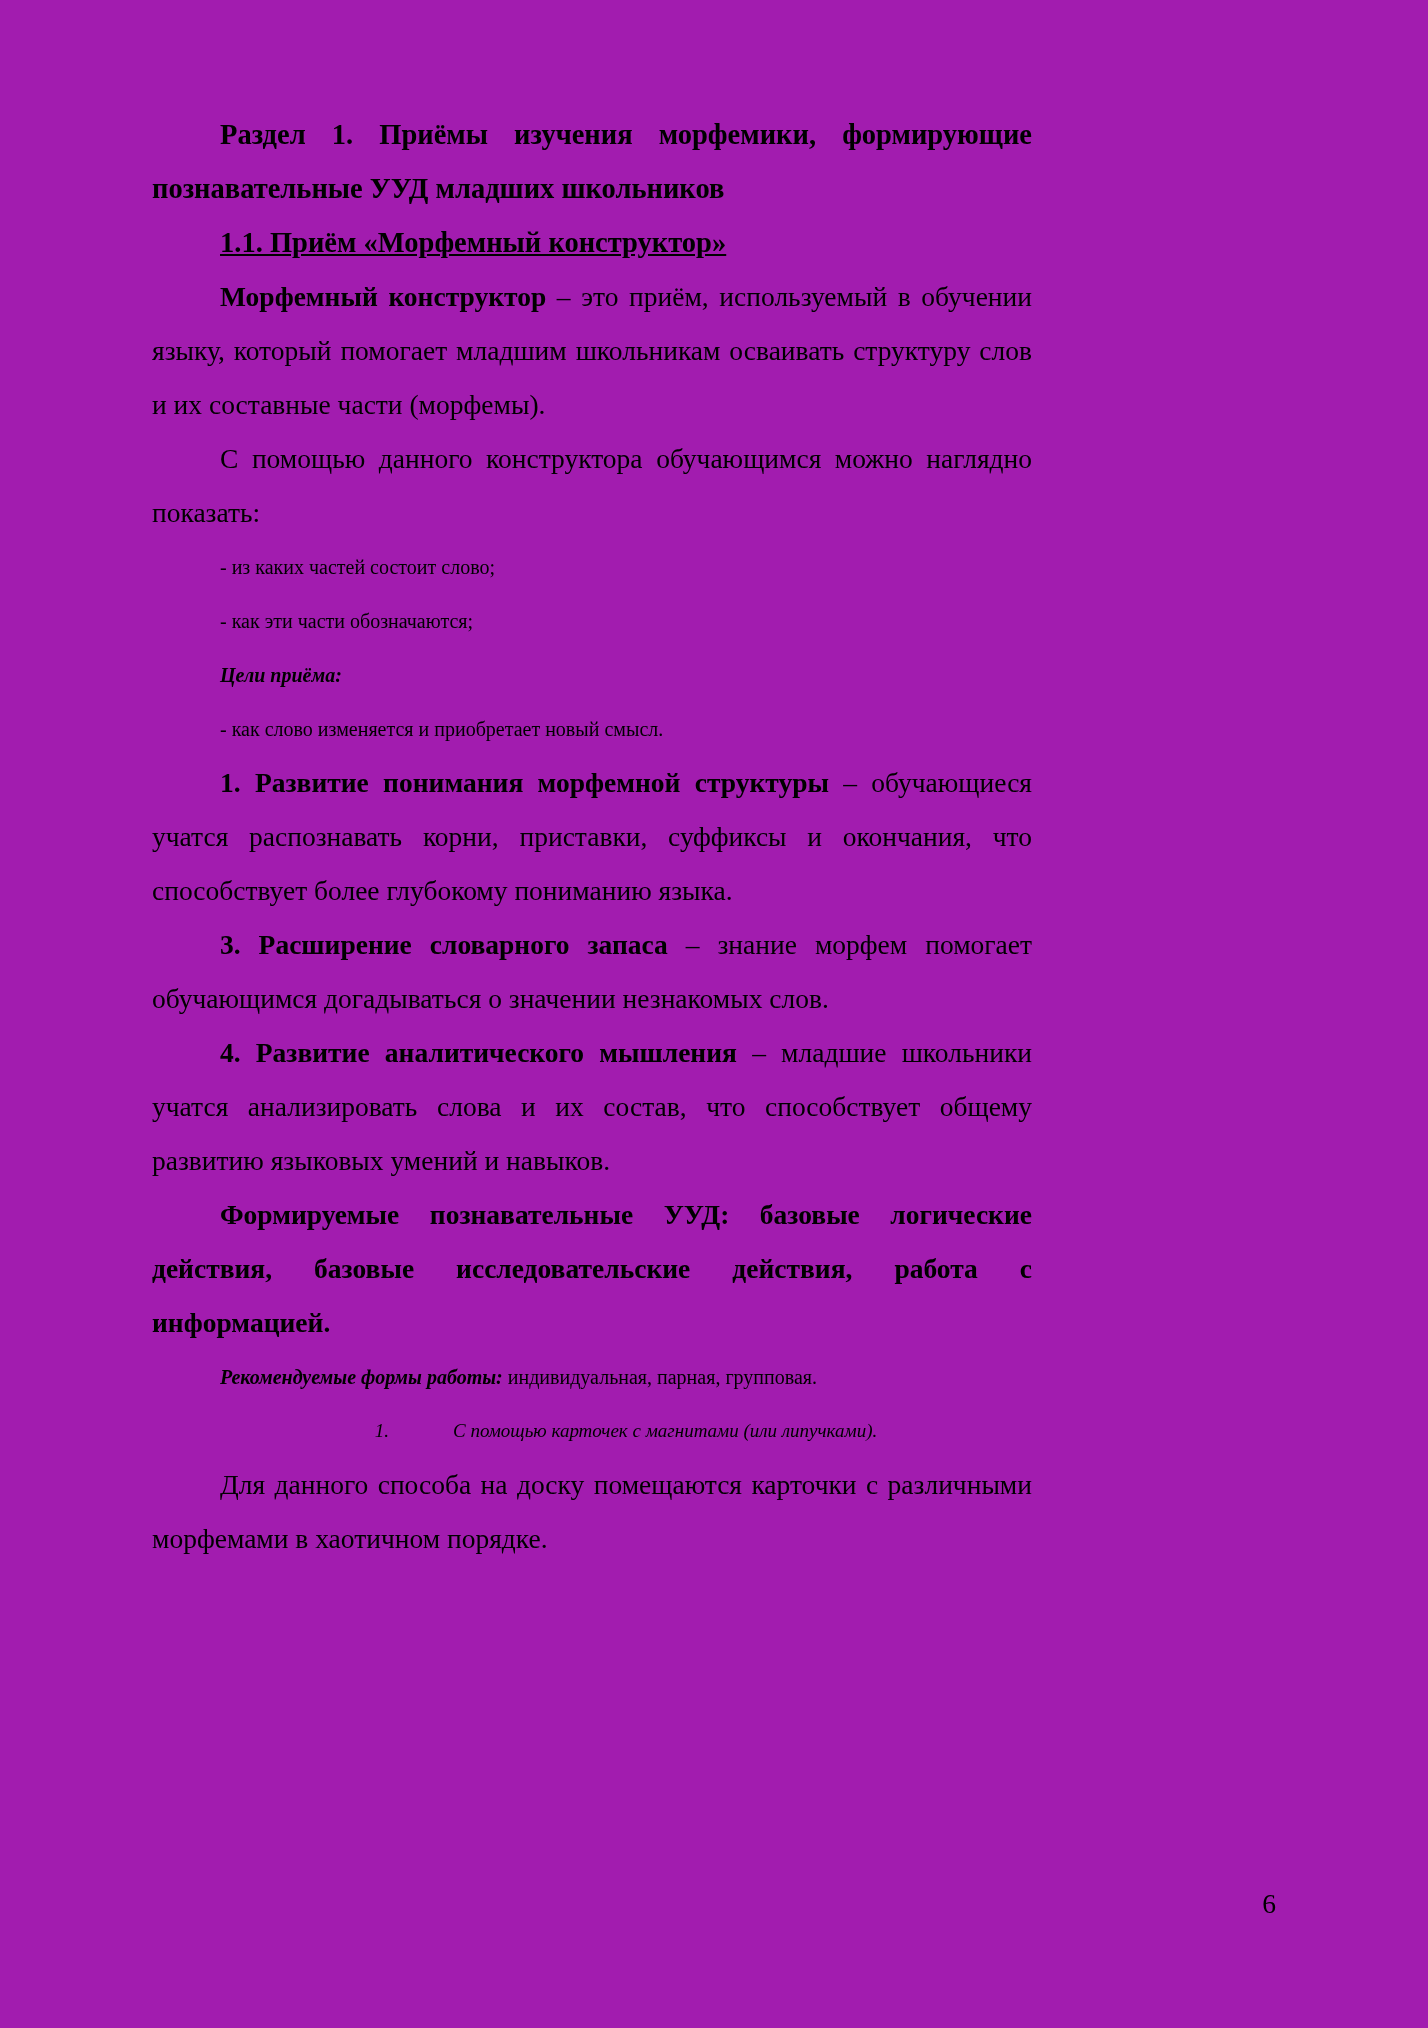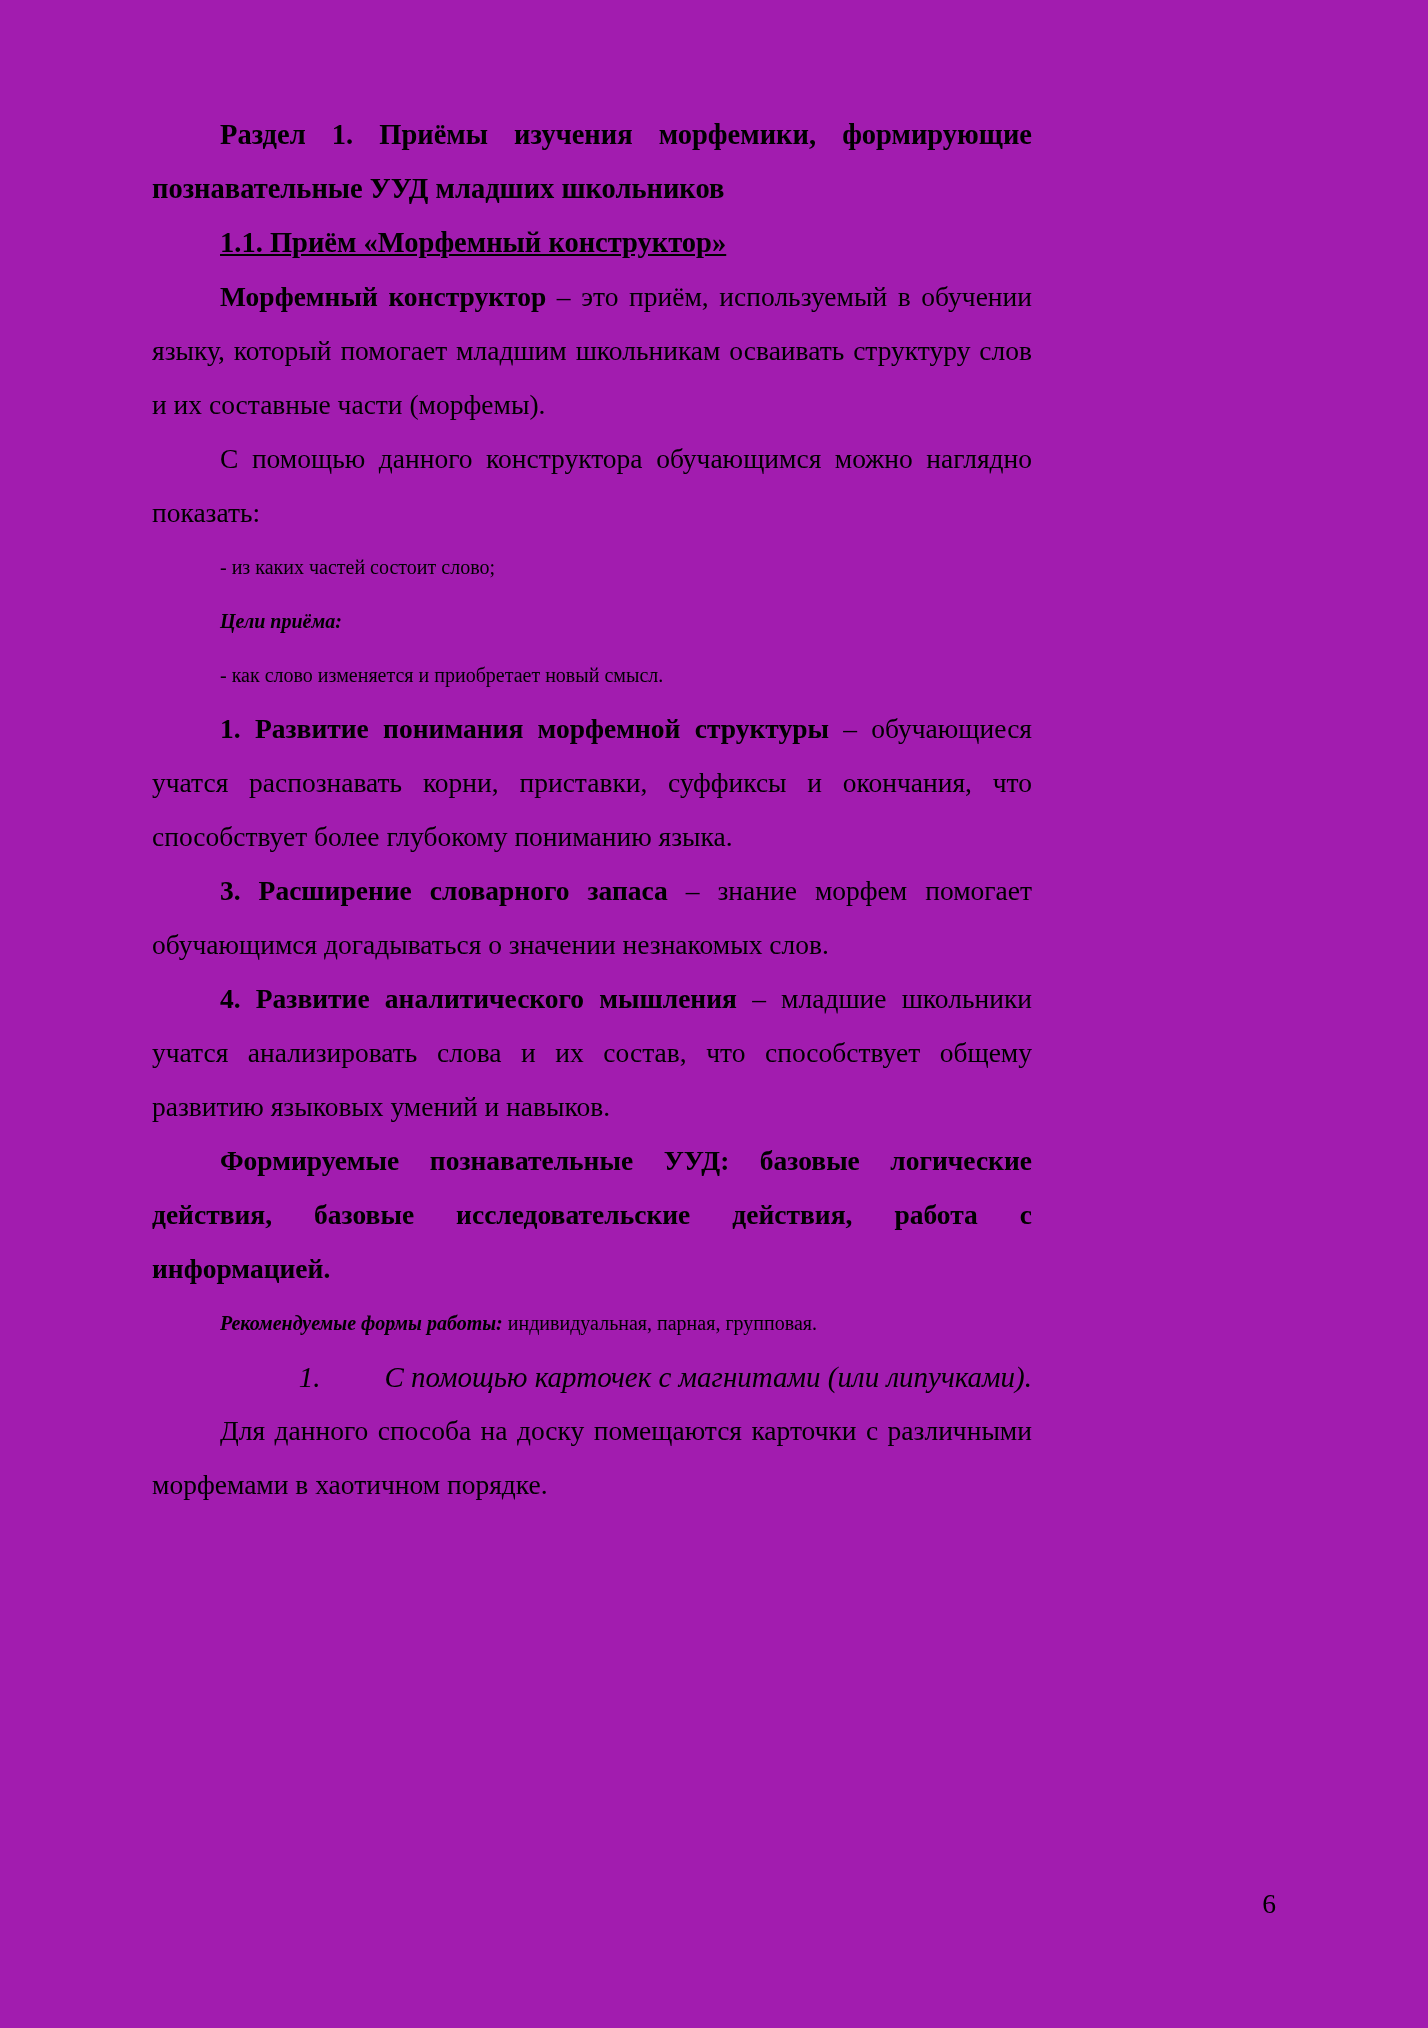--- a/index.html
+++ b/index.html
@@ -69,24 +69,24 @@
   .dash-item {
     font-size: 20px;
     line-height: 54px;
     margin: 0;
     text-indent: 68px;
     text-align: left;
   }
 
   
   .num-item {
-    font-size: 29px;
+    font-size: 19px;
     line-height: 54px;
     margin: 0;
-    text-align: right;
+    text-align: center;
     font-style: italic;
     text-indent: 68px;
   }
   .num-item .num-gap {
     display: inline-block;
     width: 64px;
   }
 
   
   .page-number {
@@ -107,20 +107,21 @@
 
     <p class="heading-1">Раздел 1. Приёмы изучения морфемики, формирующие познавательные УУД младших школьников</p>
 
     <p class="heading-2">1.1. Приём «Морфемный конструктор»</p>
 
     <p class="p indent"><span class="b">Морфемный конструктор</span><span> – это приём, используемый в обучении языку, который помогает младшим школьникам осваивать структуру слов и их составные части (морфемы).</span></p>
 
     <p class="p indent last-line-left">С помощью данного конструктора обучающимся можно наглядно показать:</p>
 
     <p class="dash-item">- из каких частей состоит слово;</p>
+    <p class="dash-item">- как эти части обозначаются;</p>
     <p class="dash-item bi">Цели приёма:</p>
 
     <p class="dash-item">- как слово изменяется и приобретает новый смысл.</p>
 
     <p class="p indent"><span class="b">1. Развитие понимания морфемной структуры</span><span> – обучающиеся учатся распознавать корни, приставки, суффиксы и окончания, что способствует более глубокому пониманию языка.</span></p>
 
 
     <p class="p indent"><span class="b">3. Расширение словарного запаса</span><span> – знание морфем помогает обучающимся догадываться о значении незнакомых слов.</span></p>
 
     <p class="p indent"><span class="b">4. Развитие аналитического мышления</span><span> – младшие школьники учатся анализировать слова и их состав, что способствует общему развитию языковых умений и навыков.</span></p>

